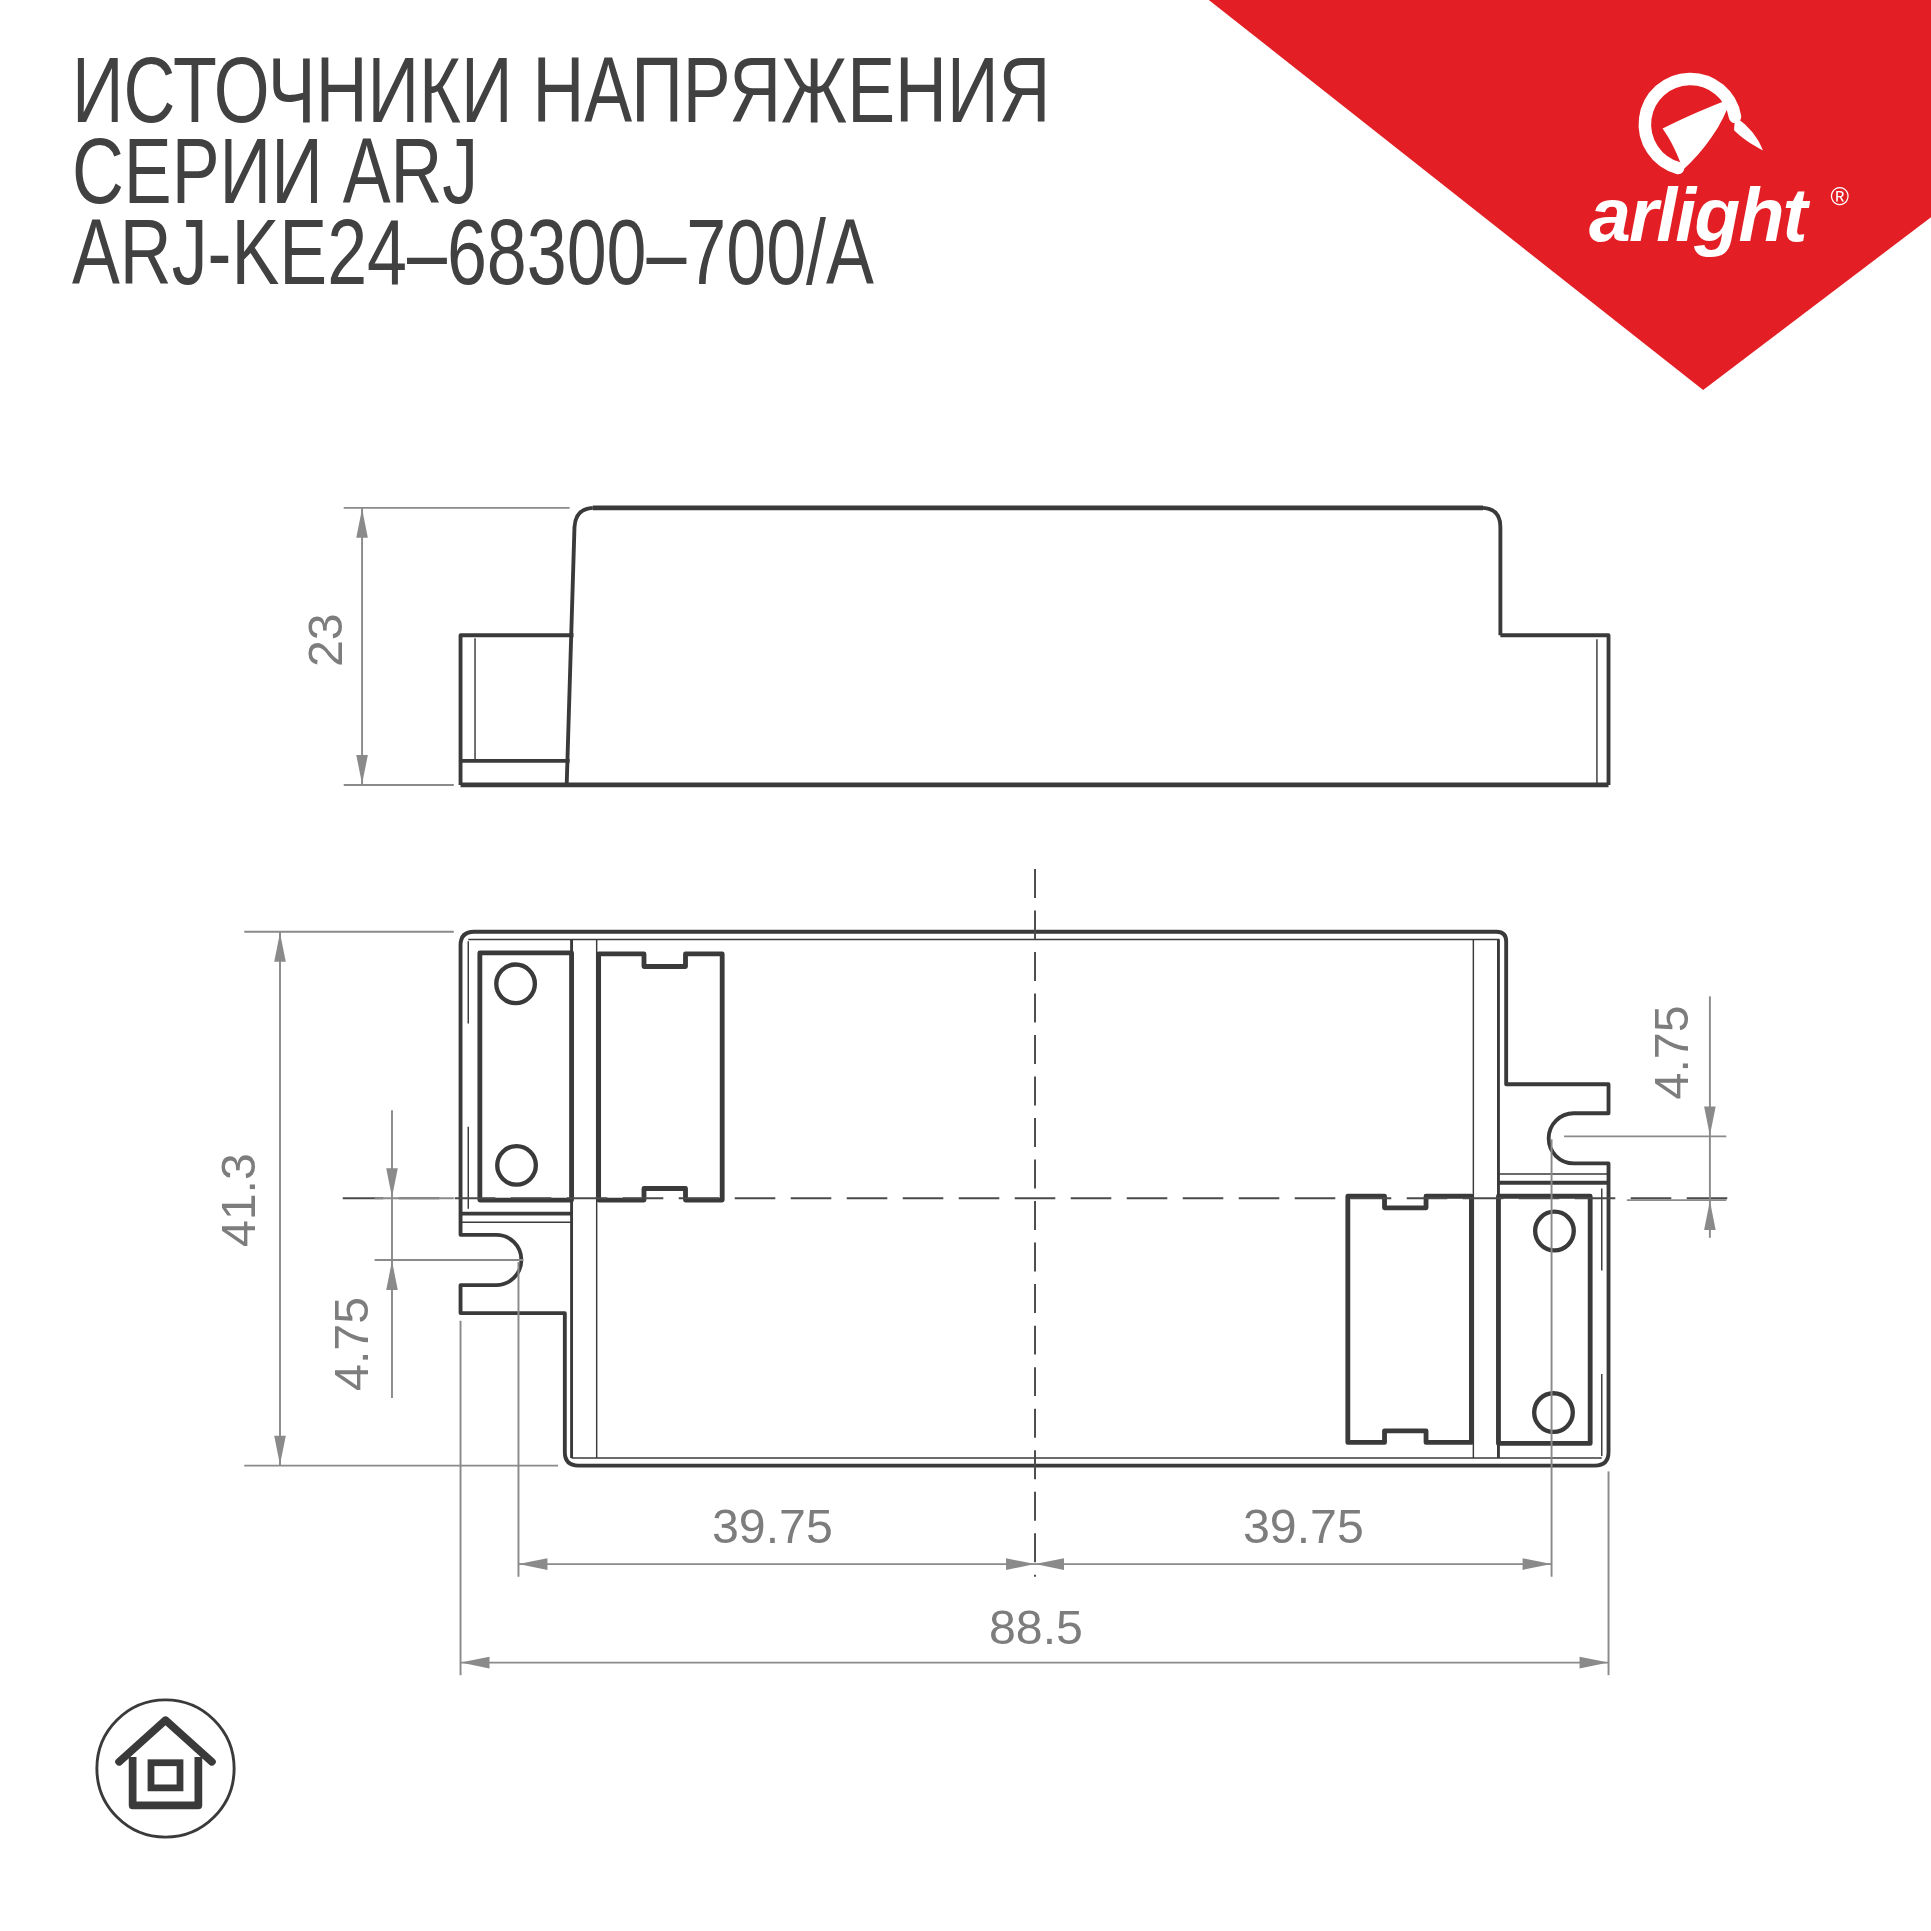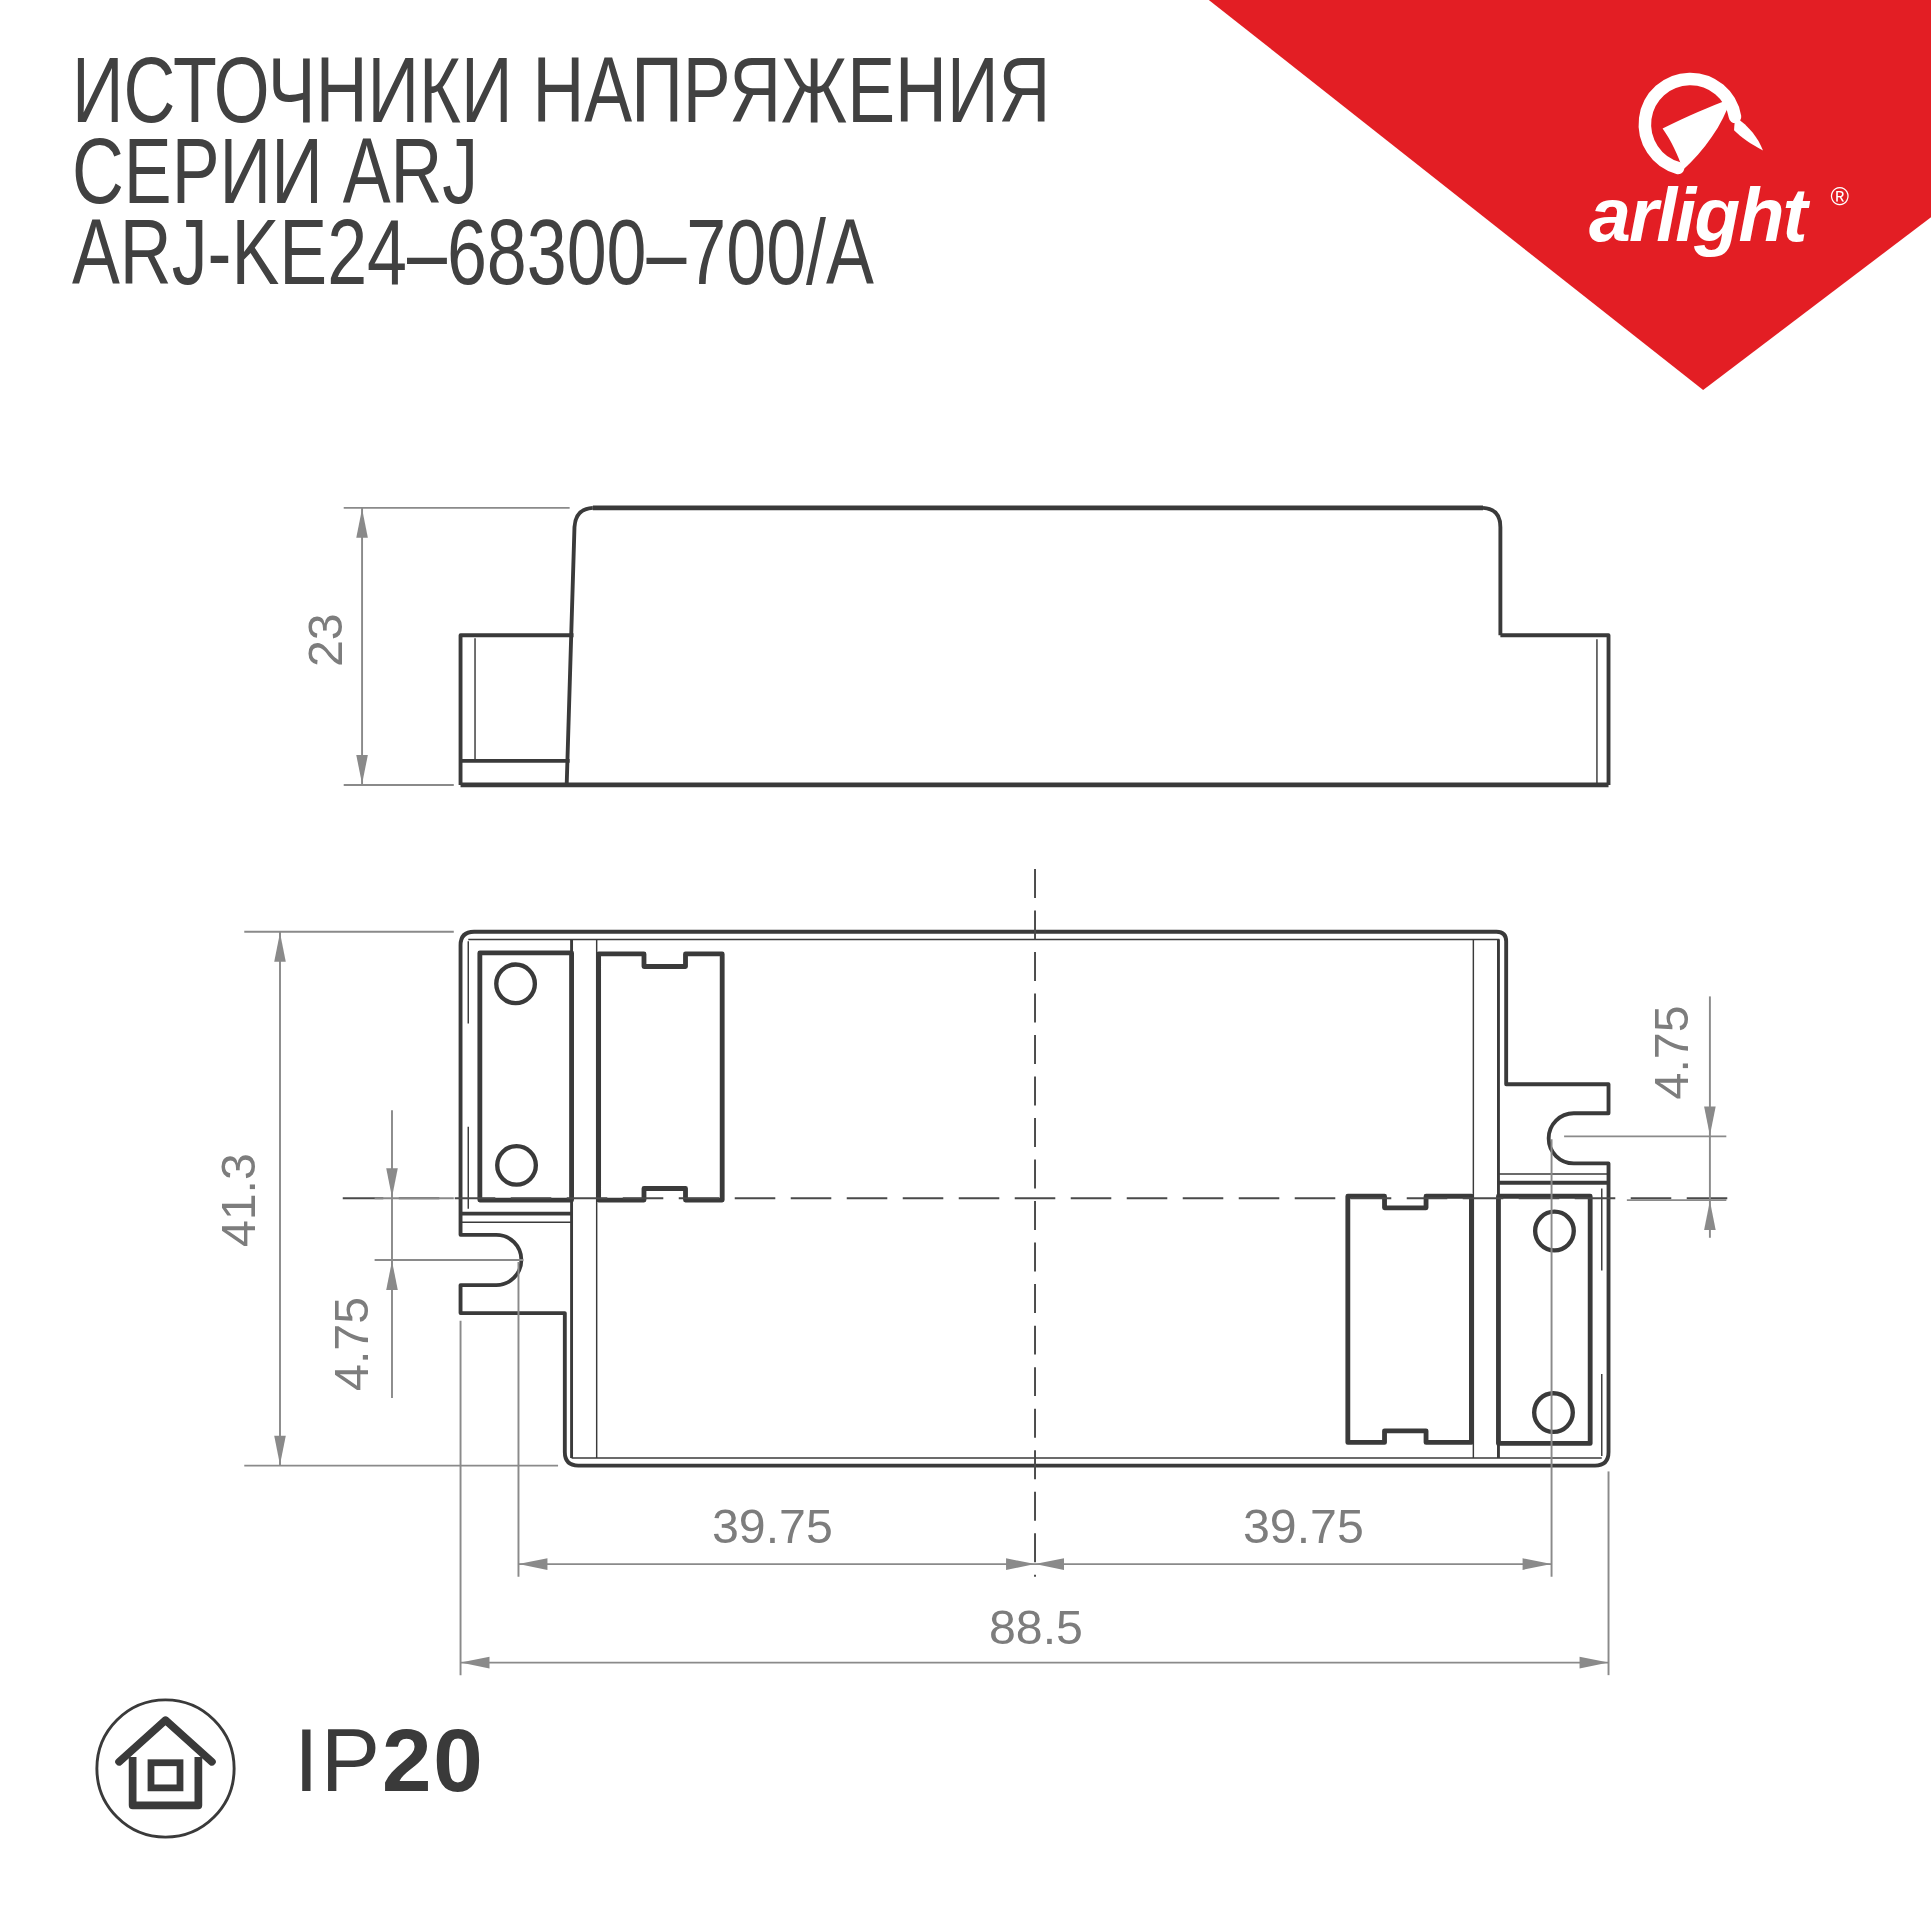--- a/index.html
+++ b/index.html
@@ -146,15 +146,14 @@
   </g>
 </svg>
 
 <div class="ip-badge">
   <svg width="145" height="145" viewBox="0 0 150 150">
     <circle cx="75" cy="74" r="71" fill="none" stroke="#3a3a3a" stroke-width="3"></circle>
     <polyline points="27,67 75,24 123,67" fill="none" stroke="#3a3a3a" stroke-width="8" stroke-linecap="round" stroke-linejoin="round"></polyline>
     <path d="M 41,62 V 112 H 109 V 62" fill="none" stroke="#3a3a3a" stroke-width="8" stroke-linejoin="round"></path>
     <rect x="60" y="68" width="30" height="26" fill="none" stroke="#3a3a3a" stroke-width="7"></rect>
   </svg>
-  <div class="ip-text"><span>IP</span><b>20</b></div>
 </div>
 
 
 </body></html>

